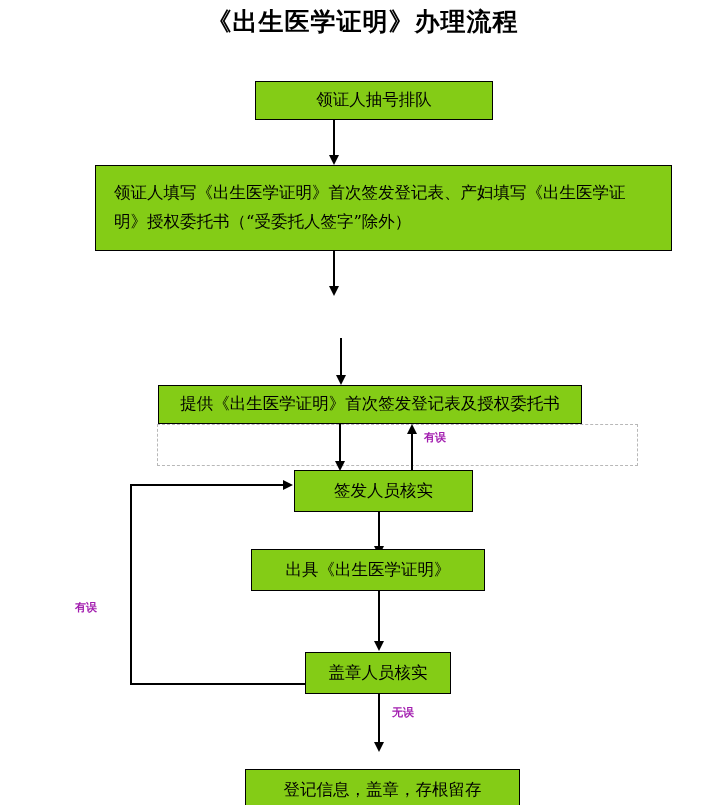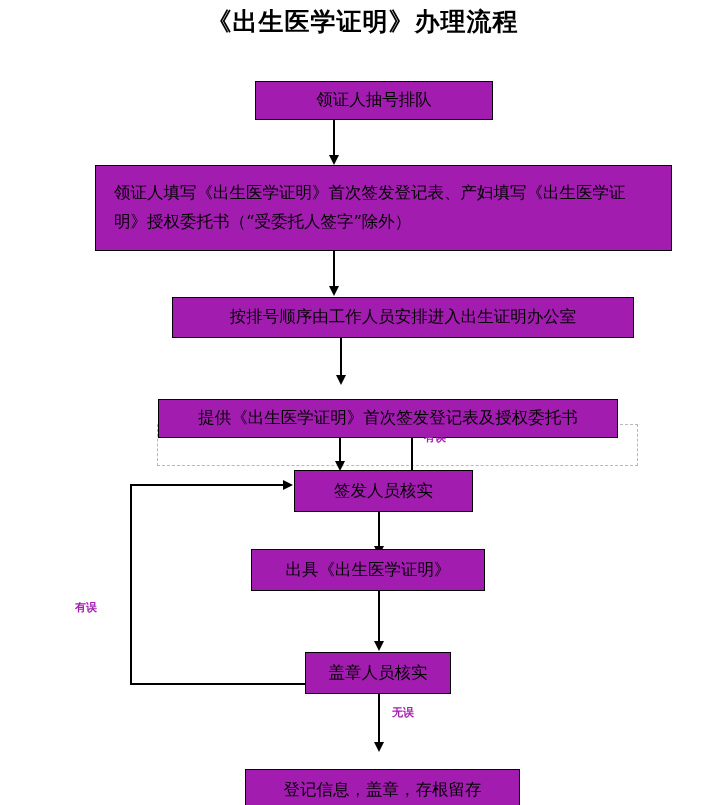--- a/index.html
+++ b/index.html
@@ -24,21 +24,21 @@
     font-size: 25px;
     font-weight: bold;
     letter-spacing: 1px;
     color: #000000;
     font-family: "DejaVu Serif", "Liberation Serif", serif;
   }
   .node {
     position: absolute;
     box-sizing: border-box;
     border: 1.6px solid #000000;
-    background: #a21caf;
+    background: #84cc16;
     color: #000000;
     display: flex;
     align-items: center;
     justify-content: center;
     text-align: center;
     font-size: 16.5px;
     line-height: 1.75;
     padding: 0 8px;
     font-family: "DejaVu Serif", "Liberation Serif", serif;
     z-index: 3;
@@ -112,28 +112,25 @@
   <div class="vline" style="left:333px; top:120px; height:36px;"></div>
   <div class="arrowhead-down" style="left:328.5px; top:155px;"></div>
 
   <div class="node wide-text" style="left:95px; top:165px; width:577px; height:86px;">
     <span>领证人填写《出生医学证明》首次签发登记表、产妇填写《出生医学证明》授权委托书（“受委托人签字”除外）</span>
   </div>
 
   <div class="vline" style="left:333px; top:251px; height:36px;"></div>
   <div class="arrowhead-down" style="left:328.5px; top:286px;"></div>
 
-  <div class="node" style="left:172px; top:297px; width:462px; height:41px;">
-    <span>按排号顺序由工作人员安排进入出生证明办公室</span>
-  </div>
 
   <div class="vline" style="left:340px; top:338px; height:38px;"></div>
   <div class="arrowhead-down" style="left:335.5px; top:375px;"></div>
 
-  <div class="node" style="left:158px; top:399px; width:460px; height:39px;">
+  <div class="node" style="left:158px; top:385px; width:424px; height:39px;">
     <span>提供《出生医学证明》首次签发登记表及授权委托书</span>
   </div>
 
   <div class="vline" style="left:339px; top:424px; height:39px;"></div>
   <div class="arrowhead-down" style="left:334.5px; top:461px;"></div>
 
   <div class="vline" style="left:411px; top:432px; height:40px;"></div>
   <div class="arrowhead-up" style="left:406.5px; top:424px;"></div>
   <div class="edge-label" style="left:424px; top:430px;">有误</div>
 

